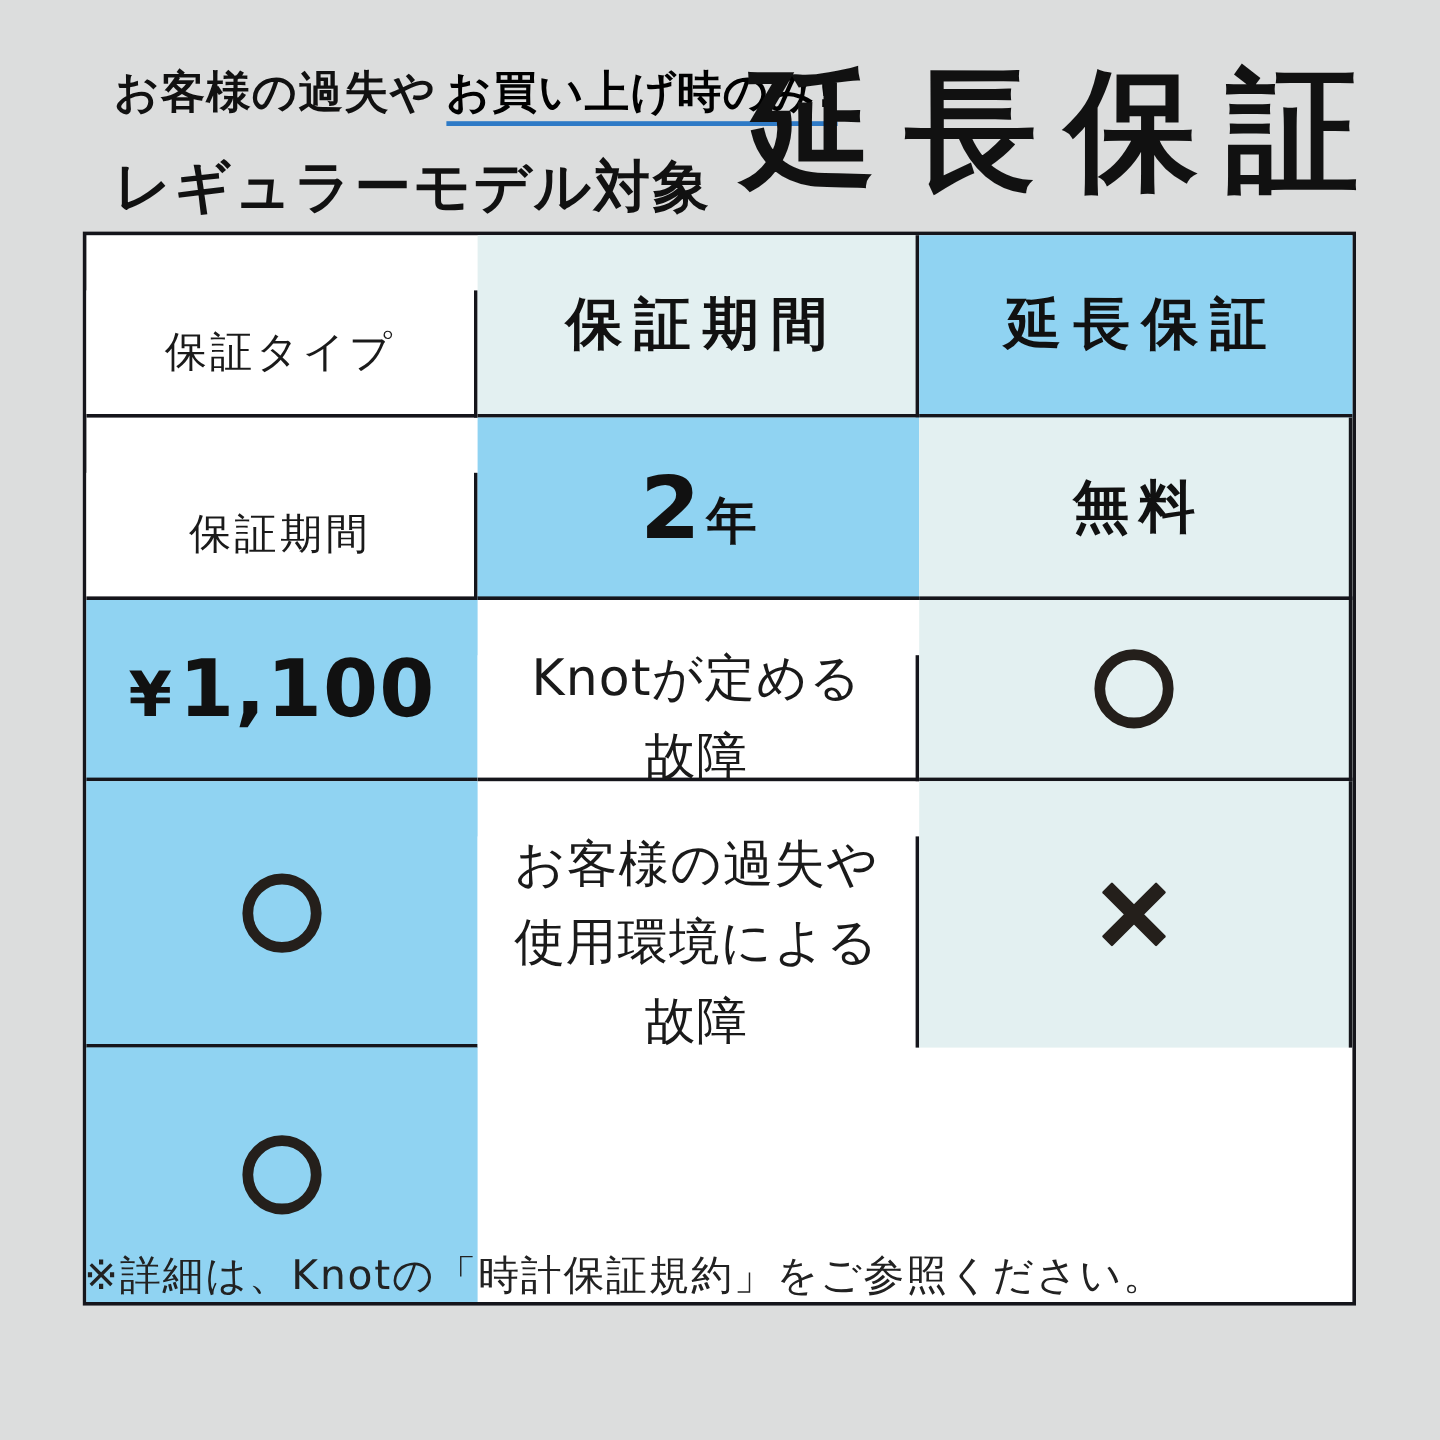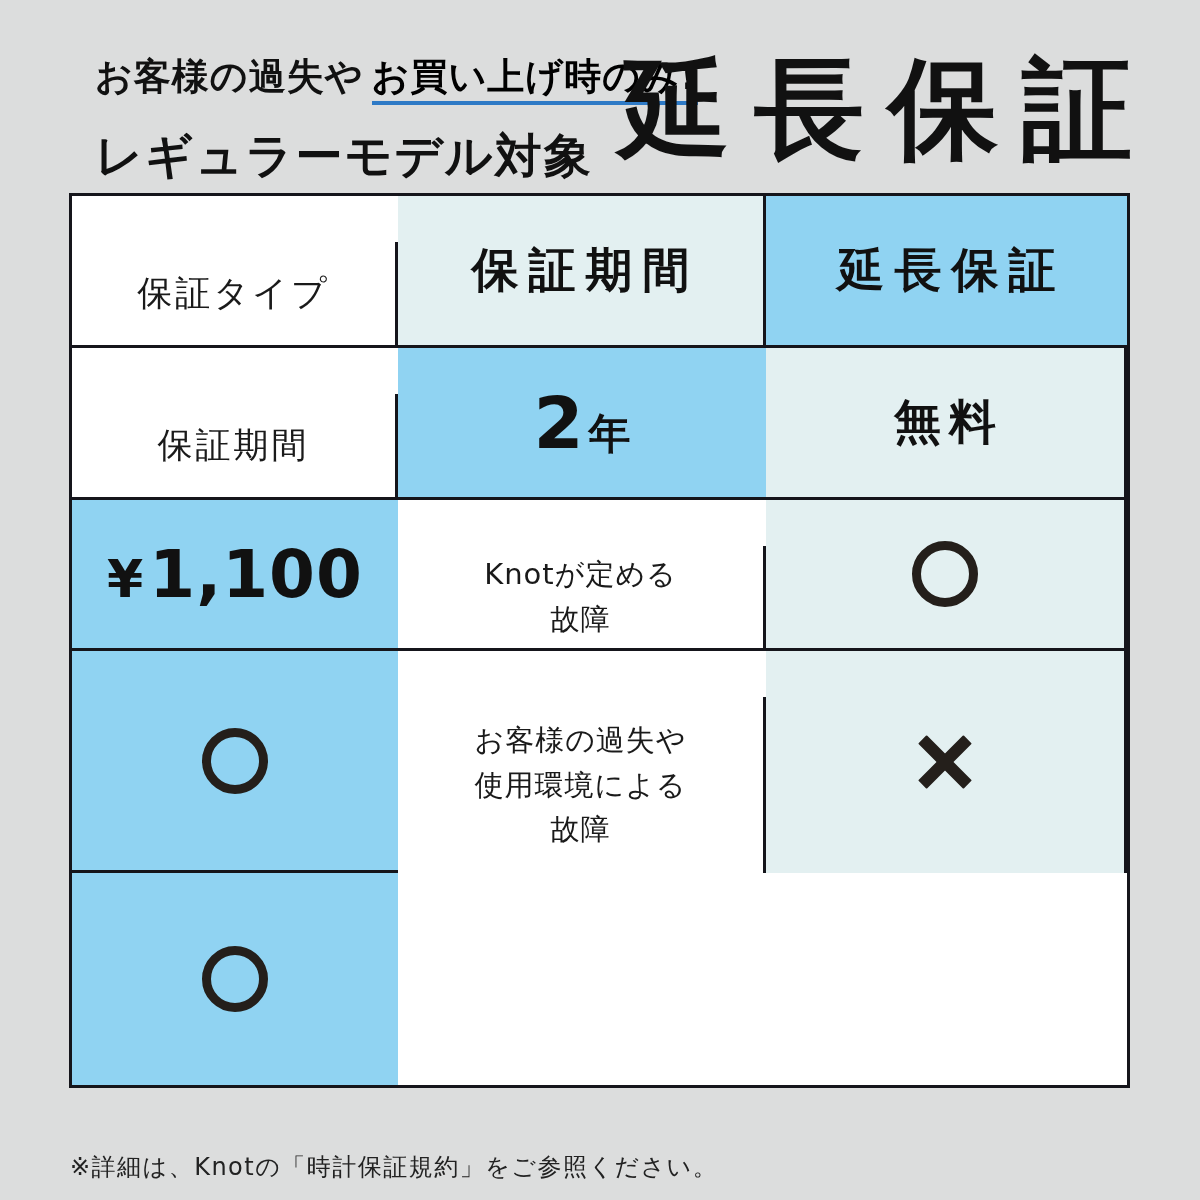--- a/index.html
+++ b/index.html
@@ -76,21 +76,21 @@
   .c-normal   { background: #e3f0f1; }
   .c-extended { background: #90d3f2; }
 
   .row-label {
     font-size: 35px;
     font-weight: 500;
     letter-spacing: 3px;
     color: #1a1a1a;
   }
   .row-label-multi {
-    font-size: 29px;
+    font-size: 42px;
     font-weight: 500;
     letter-spacing: 1px;
     line-height: 1.55;
     color: #1a1a1a;
     text-align: center;
   }
   .col-header {
     font-size: 47px;
     font-weight: 800;
     letter-spacing: 10px;
@@ -122,22 +122,22 @@
     width: 12px; height: 64px;
     background: #241f1b;
     border-radius: 1px;
   }
   .mark-cross::before { transform: translate(-50%,-50%) rotate(45deg); }
   .mark-cross::after  { transform: translate(-50%,-50%) rotate(-45deg); }
 
   
   .footer-note {
     position: absolute;
-    left: 70px; top: 1151px;
-    font-size: 24px;
+    left: 70px; top: 1040px;
+    font-size: 34px;
     font-weight: 500;
     letter-spacing: 1.5px;
     color: #222;
     white-space: nowrap;
   }
 </style>
 </head>
 <body>
 
 <div class="header-left">

